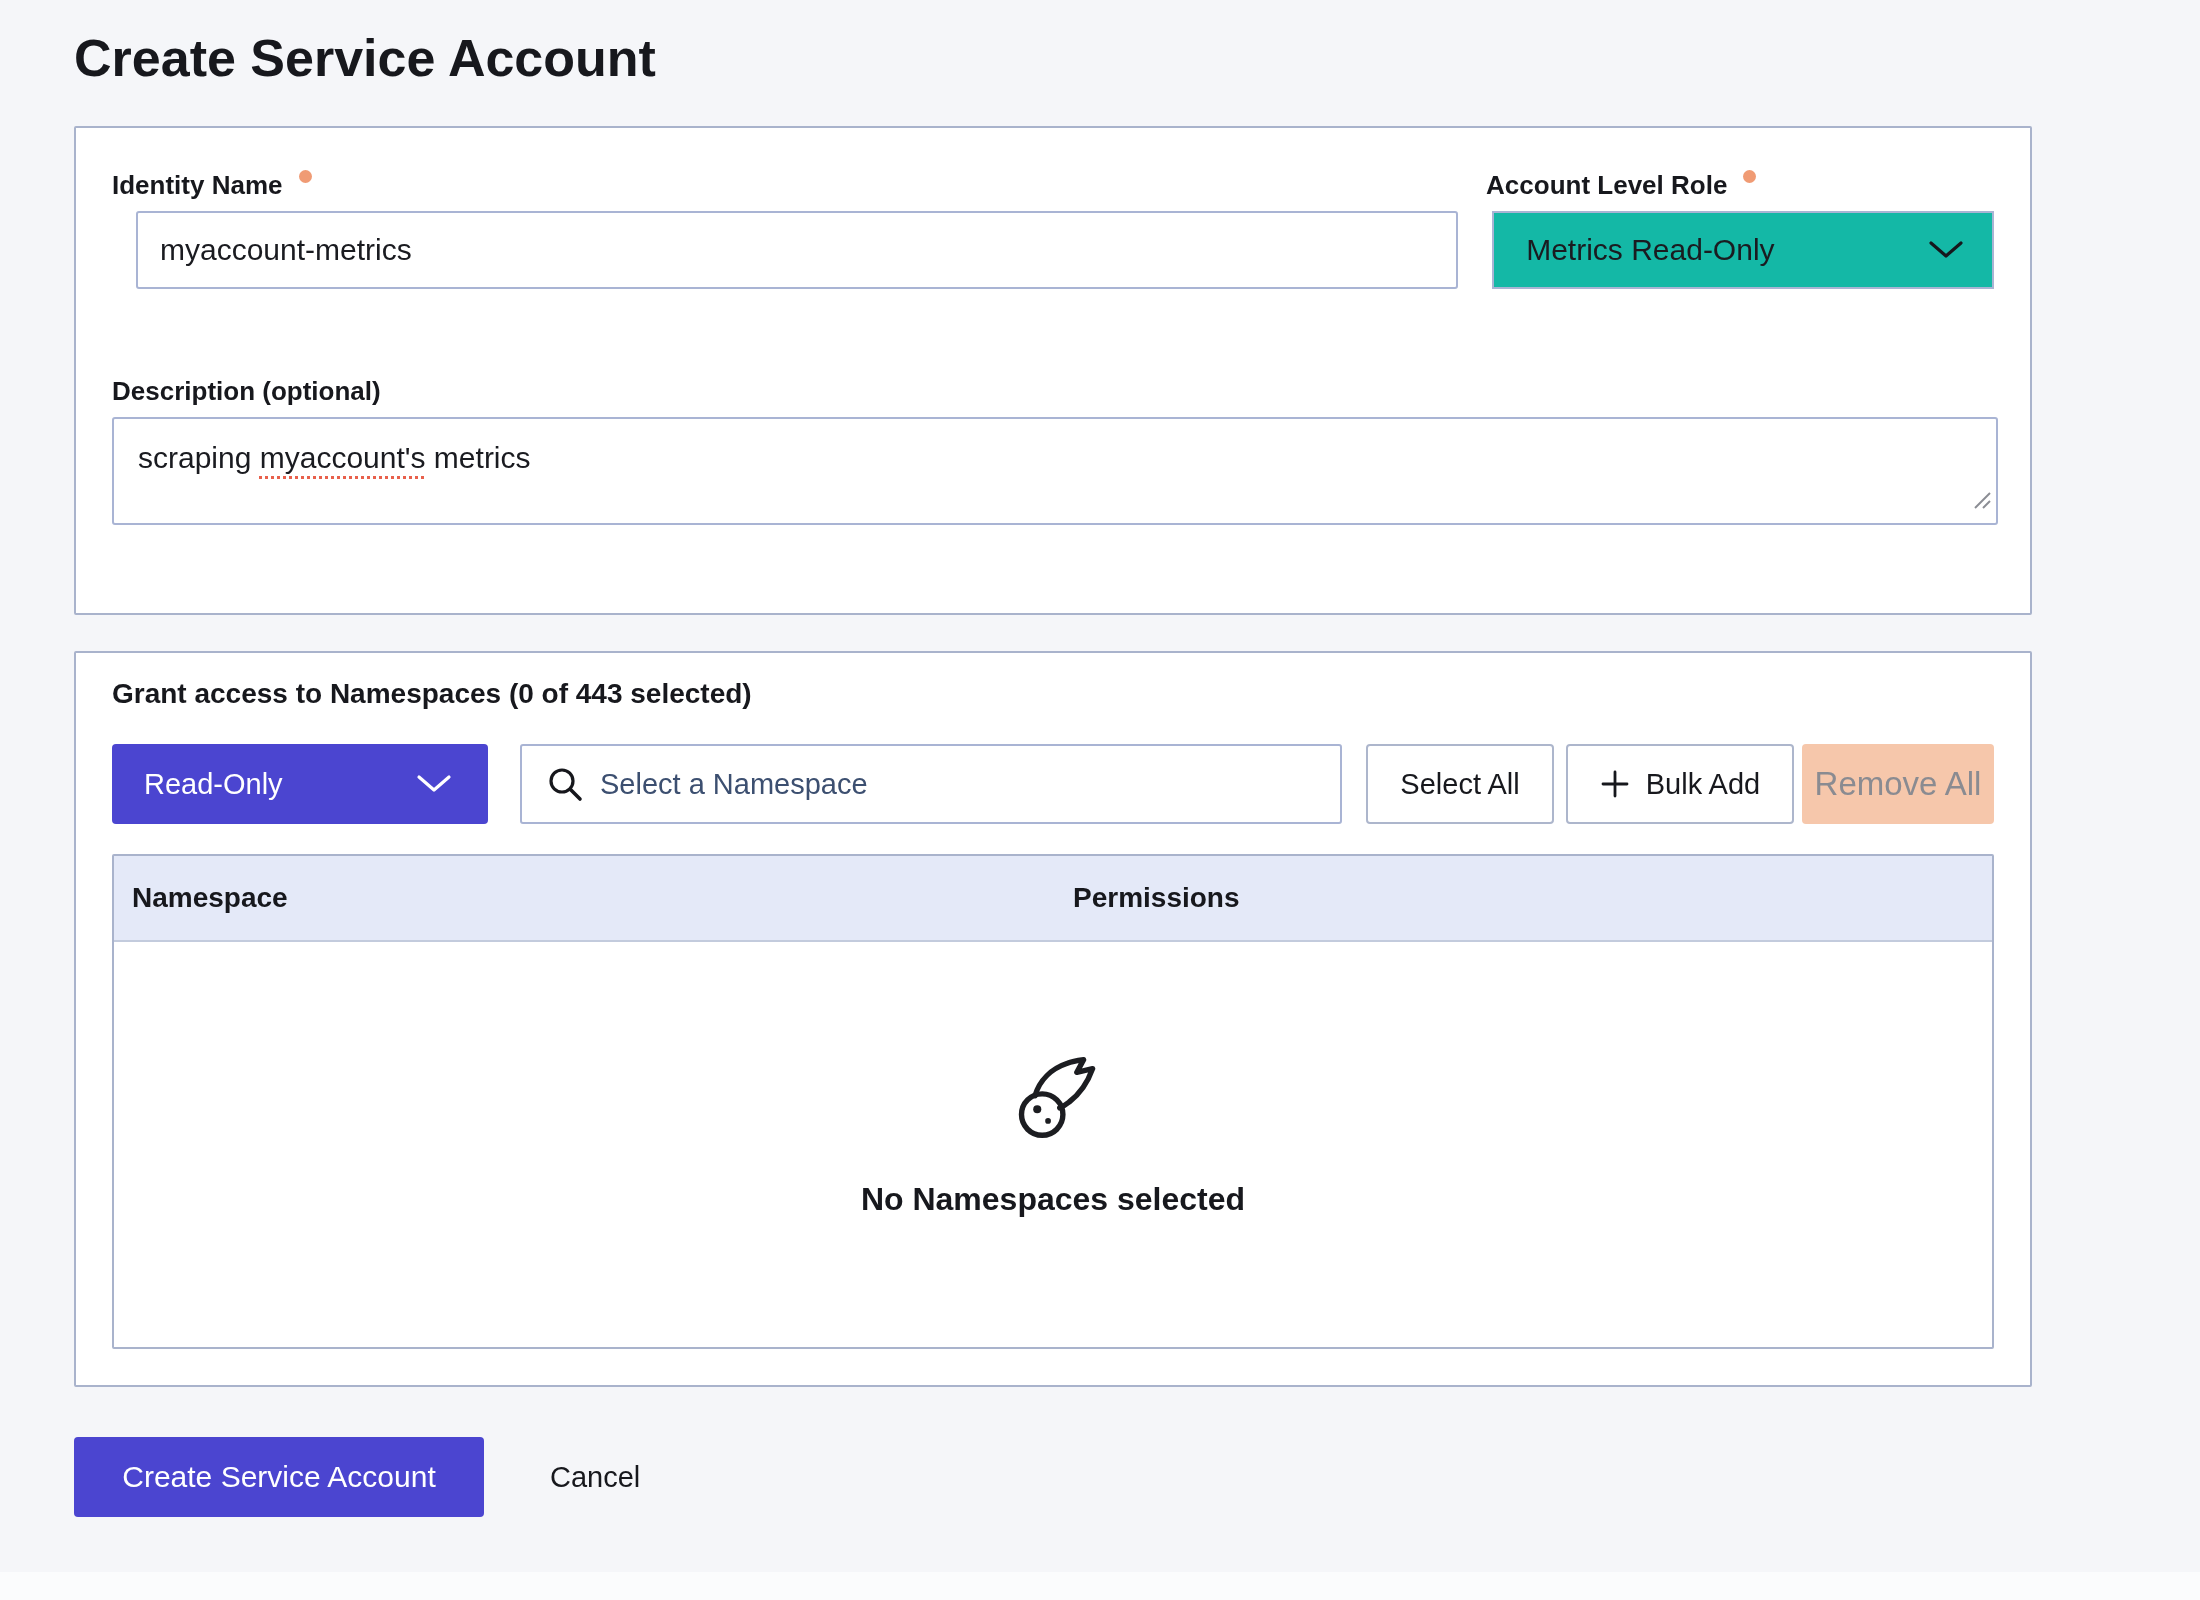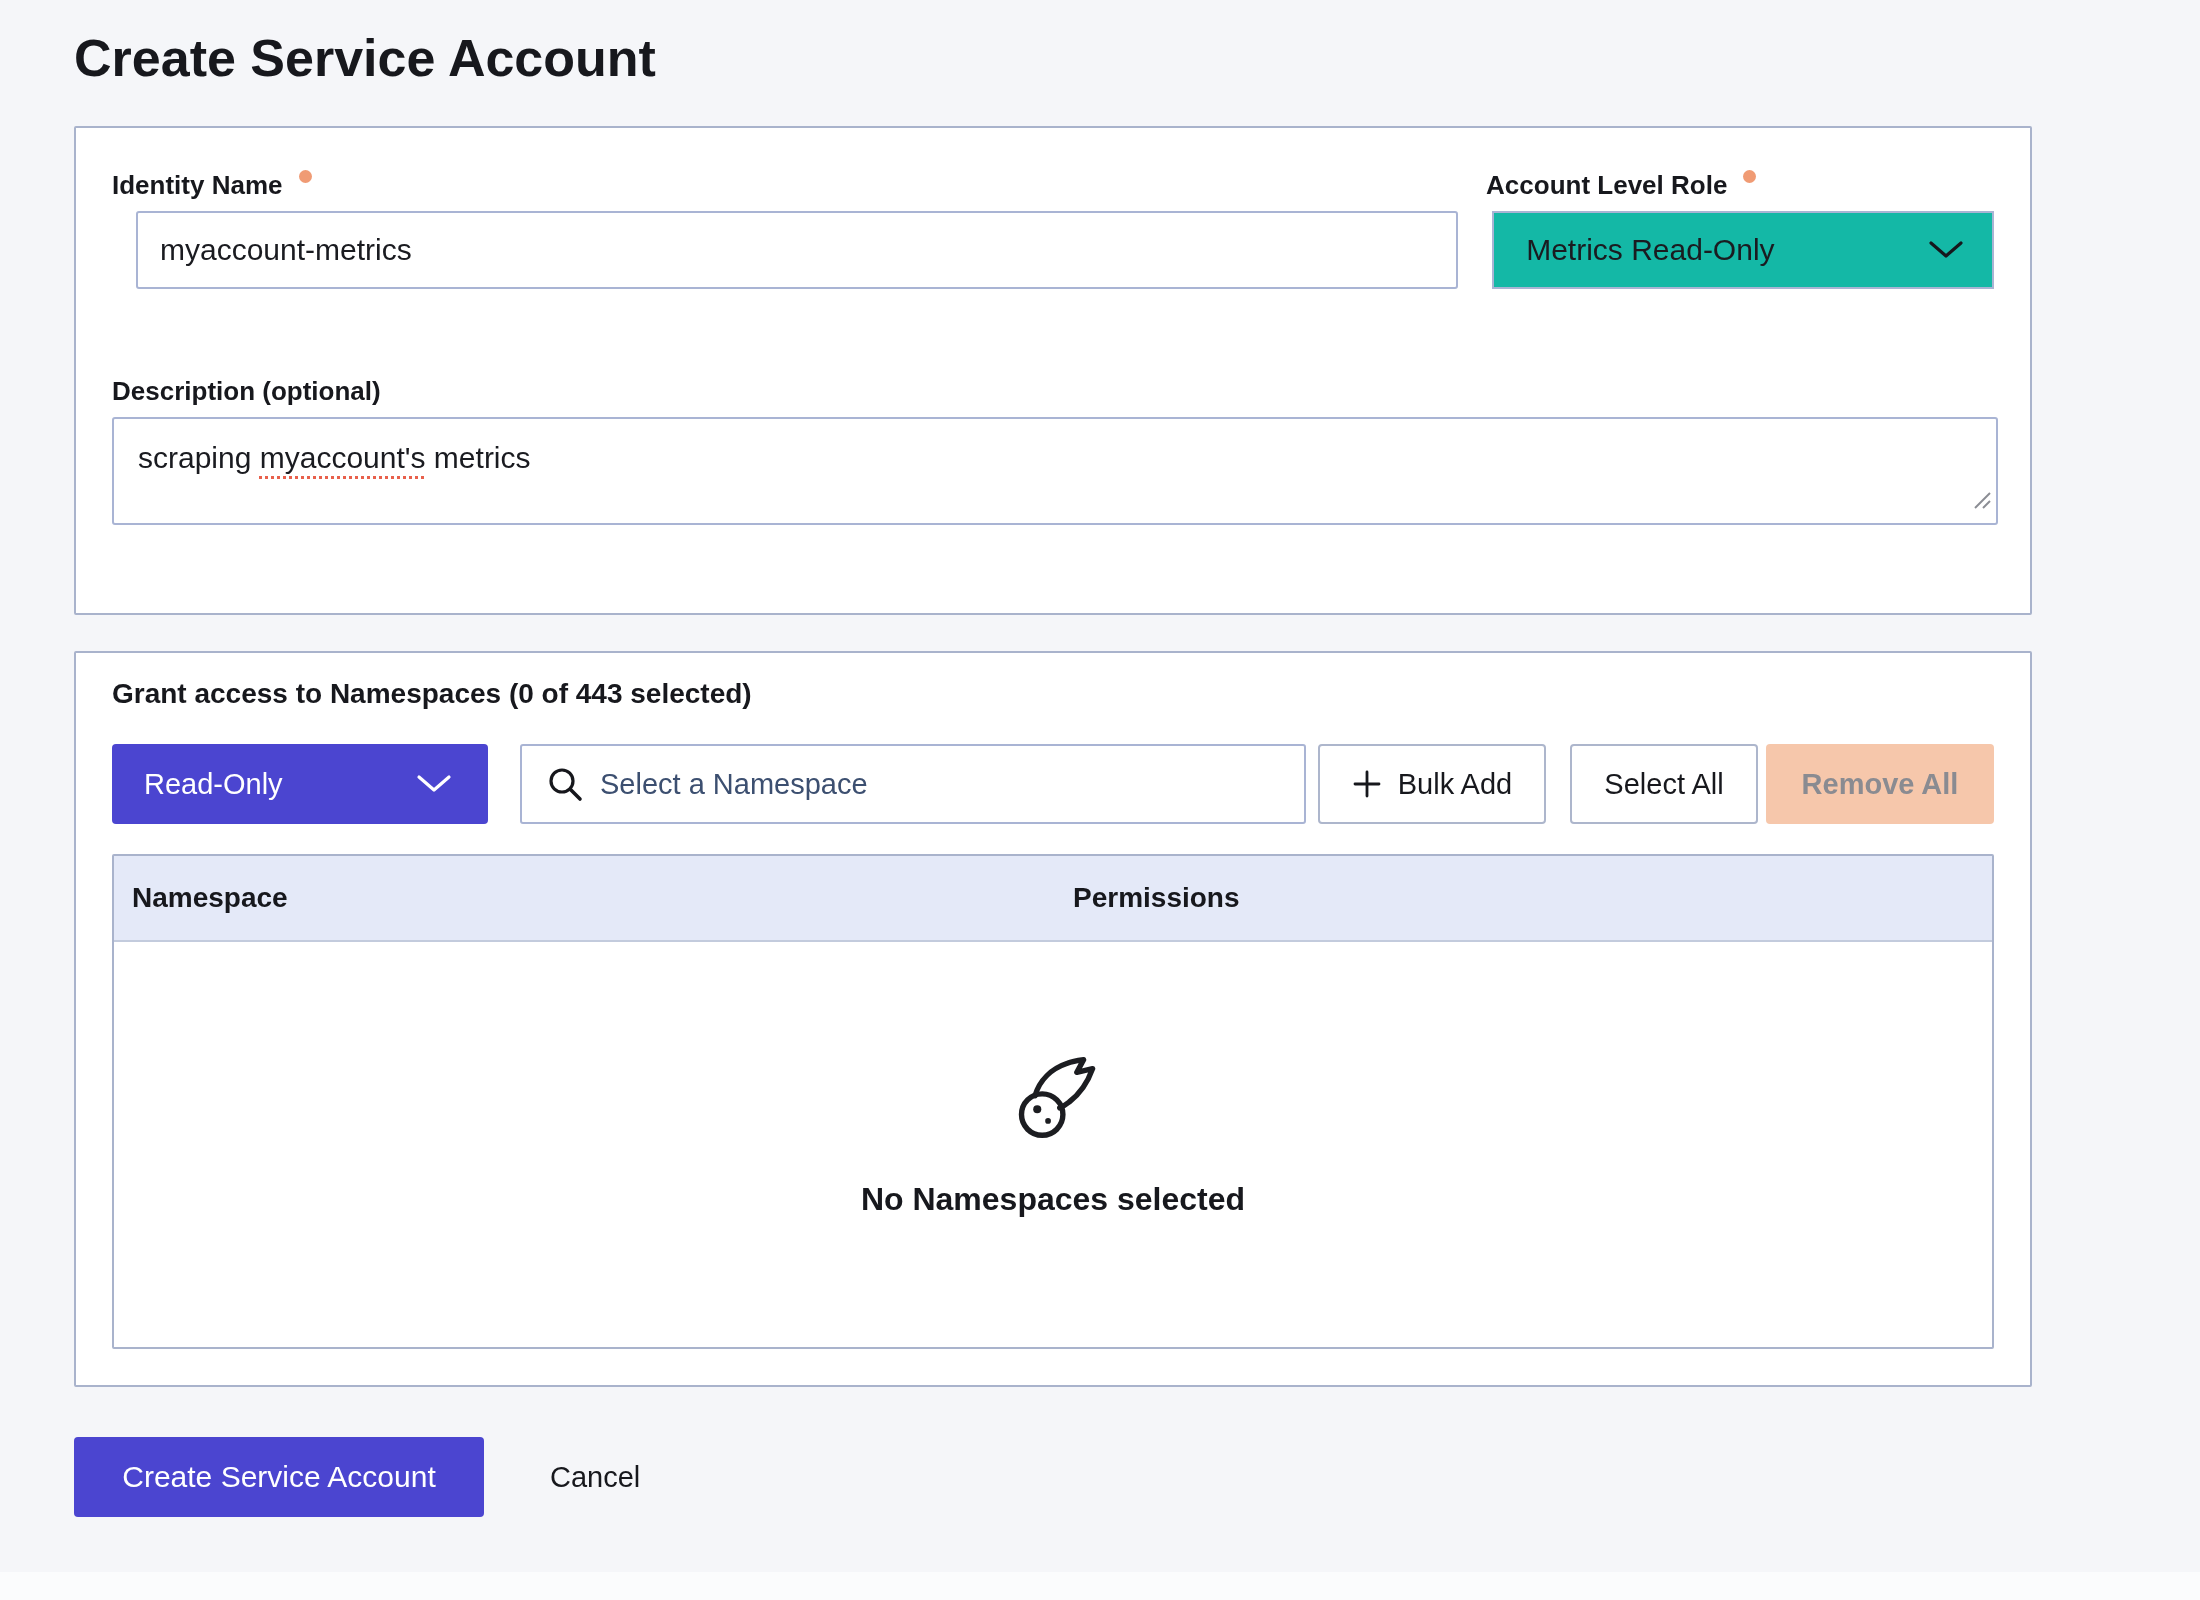--- a/index.html
+++ b/index.html
@@ -90,22 +90,22 @@
   }
   .search-wrap input::placeholder { color: #3c4f70; opacity: 1; }
 
   .btn-outline {
     background: #fff; border: 2px solid #adb6cc; color: #17181d;
     font-size: 29px; font-weight: 500;
   }
   .btn-select-all { width: 188px; margin-left: 24px; }
   .btn-bulk-add { width: 228px; margin-left: 12px; gap: 16px; }
   .btn-remove-all {
-    width: 228px; margin-left: 8px; background: #f6c7ab; border: none;
-    color: #8a8b91; font-size: 29px; font-weight: 700; cursor: default;
+    width: 192px; margin-left: 8px; background: #f6c7ab; border: none;
+    color: #8a8b91; font-size: 33px; font-weight: 400; cursor: default;
   }
 
   .ns-table { margin-top: 30px; border: 2px solid #a9b3cc; border-radius: 2px; }
   .ns-table-header {
     display: flex; height: 86px; background: #e4e9f8; align-items: center;
     border-bottom: 2px solid #c3cbdd;
   }
   .th { font-size: 28px; font-weight: 600; color: #17181d; padding-left: 18px; }
   .th-namespace { width: 941px; }
   .th-permissions { flex: 1; }
@@ -195,32 +195,32 @@
       <div class="search-wrap">
         <span style="display:flex;">
           <svg width="38" height="38" viewBox="0 0 38 38" fill="none">
             <circle cx="16" cy="16" r="11" stroke="#16171c" stroke-width="3.2"></circle>
             <line x1="24.5" y1="24.5" x2="34" y2="34" stroke="#16171c" stroke-width="3.6" stroke-linecap="round"></line>
           </svg>
         </span>
         <input type="text" placeholder="Select a Namespace" style="">
       </div>
 
+      <button class="btn btn-outline btn-select-all">
+        <span>Select All</span>
+      </button>
+
       <button class="btn btn-outline btn-bulk-add">
         <span style="display:flex;">
           <svg width="30" height="30" viewBox="0 0 30 30" fill="none">
             <line x1="15" y1="3" x2="15" y2="27" stroke="#16171c" stroke-width="2.8" stroke-linecap="round"></line>
             <line x1="3" y1="15" x2="27" y2="15" stroke="#16171c" stroke-width="2.8" stroke-linecap="round"></line>
           </svg>
         </span>
         <span>Bulk Add</span>
-      </button>
-
-      <button class="btn btn-outline btn-select-all">
-        <span>Select All</span>
       </button>
 
       <button class="btn btn-remove-all" disabled="">
         <span>Remove All</span>
       </button>
     </div>
 
     <div class="ns-table">
       <div class="ns-table-header">
         <div class="th th-namespace">Namespace</div>

